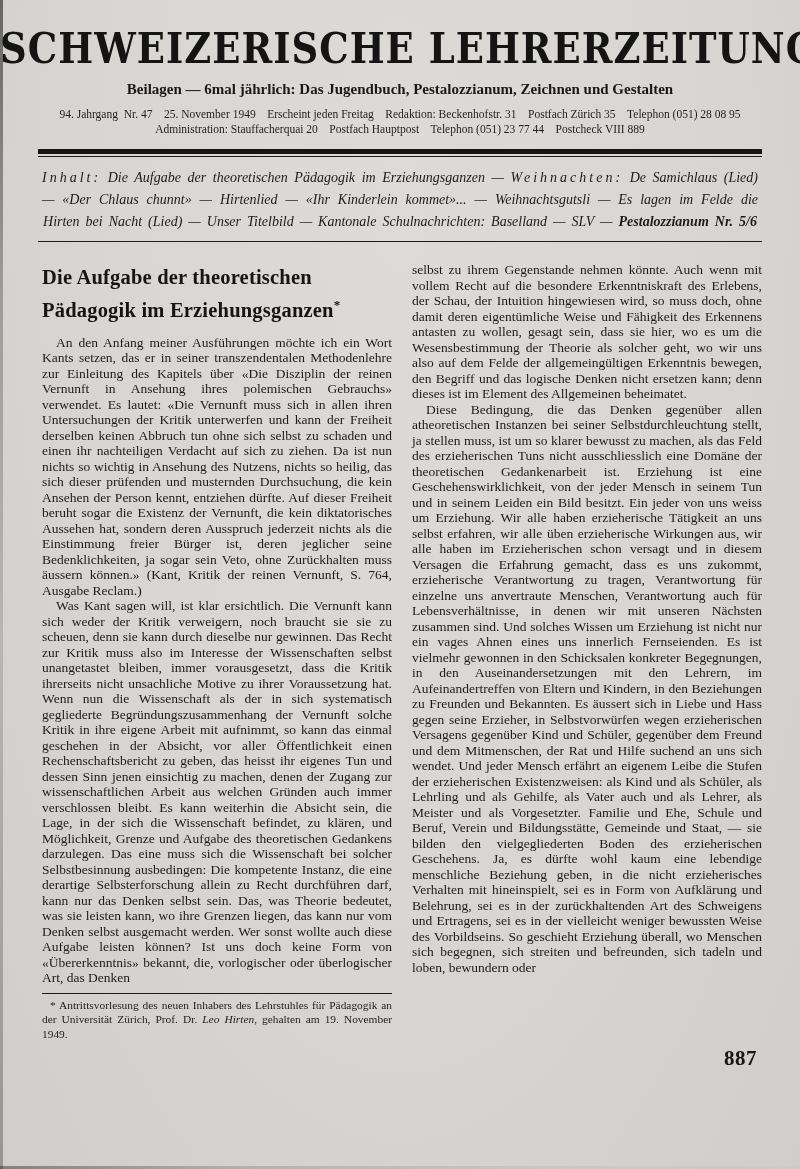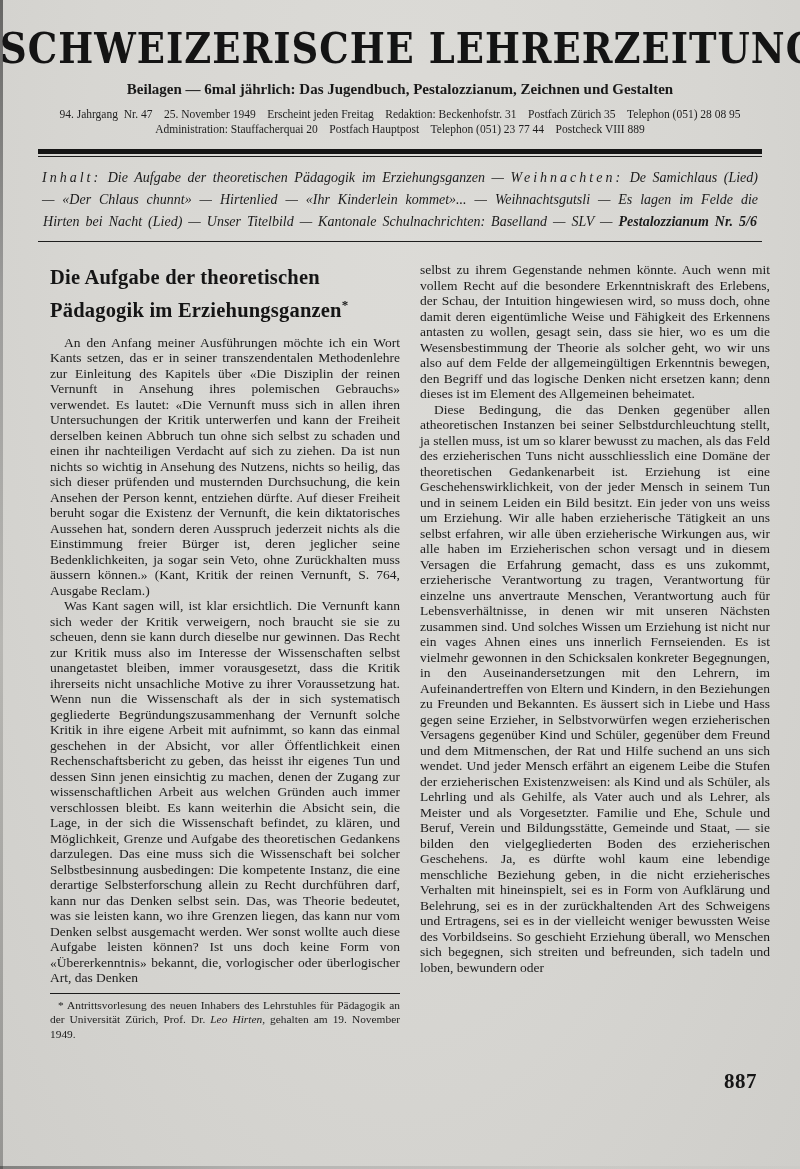--- a/index.html
+++ b/index.html
@@ -34,42 +34,42 @@
   .inhalt{
     margin:10px 42px 0;
     font-style:italic;font-size:14px;line-height:22px;
     text-align:justify;text-align-last:center;
     word-spacing:2.5px;color:#1b1b1b;
   }
   .inhalt .spaced{letter-spacing:3px;}
   .inhalt .bold{font-weight:700;}
   .rule-thin{margin:8px 38px 0;border-top:1.5px solid #1e1e1e;}
 
-  .columns{position:absolute;left:50px;top:262px;width:720px;display:flex;gap:20px;}
+  .columns{position:absolute;left:42px;top:262px;width:720px;display:flex;gap:20px;}
   .col{width:353px;}
   .article-title{
     margin:2px 0 11px;
     font-size:20.5px;line-height:27px;font-weight:700;
     letter-spacing:.2px;color:#151515;
   }
   .article-title sup{font-size:13px;}
   .body{
     margin:0;font-size:13.5px;line-height:15.5px;
     text-align:justify;hyphens:auto;-webkit-hyphens:auto;
     color:#1b1b1b;
   }
   .indent{text-indent:14px;}
   .footnote-rule{border-top:1.5px solid #1b1b1b;margin:7px 0 4px;}
   .footnote{
     margin:0;font-size:11.4px;line-height:14.6px;
     text-align:justify;text-indent:8px;word-spacing:1px;color:#1d1d1d;
   }
   .footnote .fn-name{font-style:italic;}
   .page-number{
-    position:absolute;right:43px;top:1069px;
+    position:absolute;right:43px;top:1046px;
     font-size:21px;font-weight:700;letter-spacing:.5px;color:#161616;
   }
 </style>
 </head>
 <body>
 
 <div class="page">
   <div class="edge-left"></div>
   <div class="edge-bottom"></div>
 

